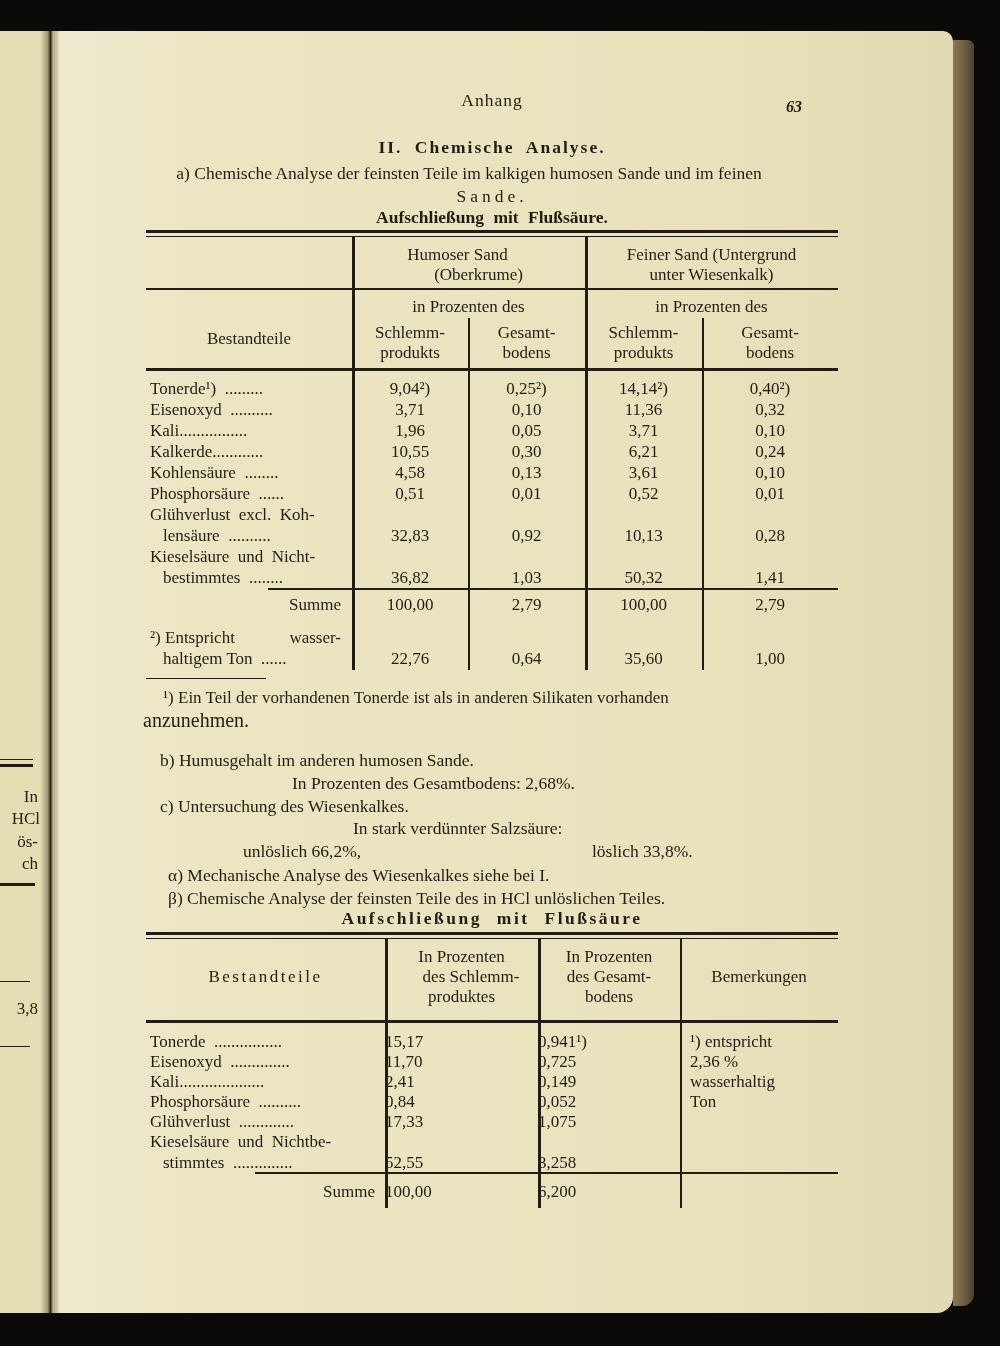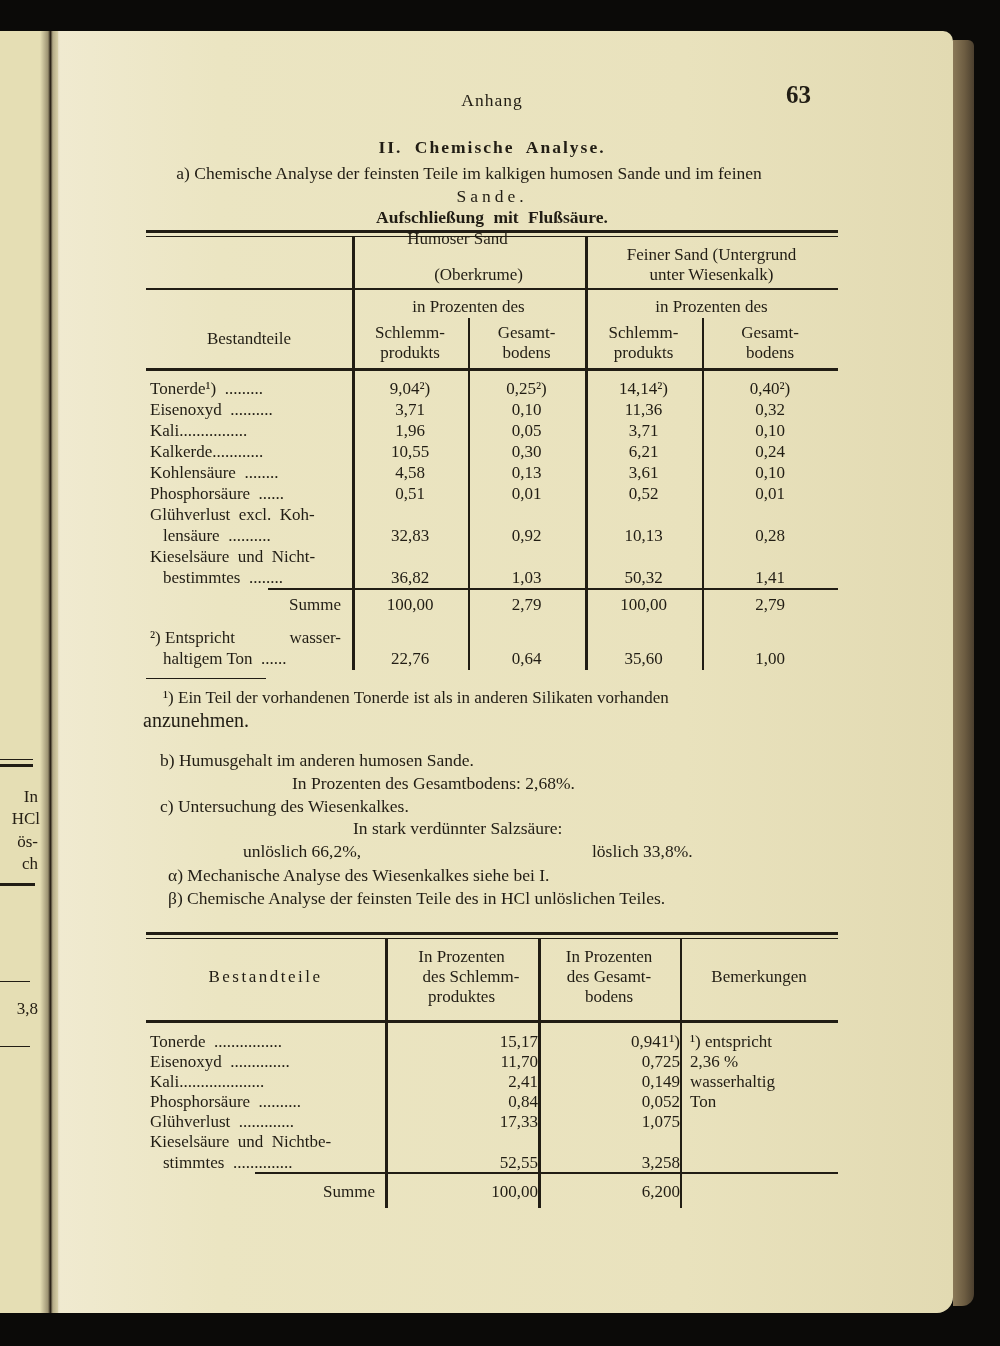--- a/index.html
+++ b/index.html
@@ -27,21 +27,21 @@
   .t1row .lbl{position:absolute;left:4px;top:2px;white-space:pre;}
   .t1row .lbl.ind{left:17px;}
   .t1row .cv{position:absolute;top:2px;text-align:center;}
   .c1{left:206px;width:116px;} .c2{left:322px;width:117px;}
   .c3{left:439px;width:117px;} .c4{left:556px;width:136px;}
   .sumlbl1{position:absolute;left:0;width:195px;top:2px;text-align:right;}
   
   .t2row{position:absolute;left:146px;width:692px;height:20px;font-size:17px;line-height:1;}
   .t2row .lbl{position:absolute;left:4px;top:2px;white-space:pre;}
   .t2row .lbl.ind{left:17px;}
-  .t2row .cv{position:absolute;top:2px;text-align:right;}
+  .t2row .cv{position:absolute;top:2px;text-align:left;}
   .d1{left:239px;width:153px;} .d2{left:392px;width:142px;}
   .rem{position:absolute;left:544px;top:2px;white-space:pre;}
   .sumlbl2{position:absolute;left:0;width:229px;top:2px;text-align:right;}
   
   .hc{position:absolute;text-align:center;font-size:17px;line-height:1;}
   
   .frag{position:absolute;font-size:17px;line-height:1;color:#262015;}
 </style>
 </head>
 <body>
@@ -58,31 +58,31 @@
   <div class="frag" style="right:962px;top:788px;">In</div>
   <div class="frag" style="right:960px;top:810px;">HCl</div>
   <div class="frag" style="right:962px;top:833px;">ös-</div>
   <div class="frag" style="right:962px;top:855px;">ch</div>
   <div class="hr" style="left:0;top:883px;width:35px;height:3px;"></div>
   <div class="hr" style="left:0;top:981px;width:30px;height:1px;"></div>
   <div class="frag" style="right:962px;top:1000px;">3,8</div>
   <div class="hr" style="left:0;top:1046px;width:30px;height:1px;"></div>
 
   <div class="ln center" style="top:90px;letter-spacing:1px;">Anhang</div>
-  <div class="ln b" style="left:786px;top:81px;font-size:25px;">63</div>
+  <div class="ln b" style="left:786px;top:98px;font-size:16px;font-style:italic;">63</div>
 
   <div class="ln" style="left:100px;top:163px;width:738px;text-align:center;white-space:normal;">a) Chemische Analyse der feinsten Teile im kalkigen humosen Sande und im feinen</div>
   <div class="ln center b" style="top:137px;letter-spacing:2px;word-spacing:6px;">II. Chemische Analyse.</div>
   <div class="ln center" style="top:186px;letter-spacing:4px;">Sande.</div>
   <div class="ln center b" style="top:207px;word-spacing:5px;">Aufschließung mit Flußsäure.</div>
 
   <div class="hr" style="left:146px;top:230px;width:692px;height:3px;"></div>
   <div class="hr" style="left:146px;top:236px;width:692px;height:1px;"></div>
 
-  <div class="hc" style="left:352px;top:230px;width:211px;">Humoser Sand</div>
+  <div class="hc" style="left:352px;top:246px;width:211px;">Humoser Sand</div>
   <div class="hc" style="left:352px;top:266px;width:253px;">(Oberkrume)</div>
   <div class="hc" style="left:585px;top:246px;width:253px;">Feiner Sand (Untergrund</div>
   <div class="hc" style="left:585px;top:266px;width:253px;">unter Wiesenkalk)</div>
   <div class="hr" style="left:146px;top:288px;width:692px;height:2px;"></div>
 
   <div class="hc" style="left:146px;top:330px;width:206px;">Bestandteile</div>
   <div class="hc" style="left:352px;top:298px;width:233px;">in Prozenten des</div>
   <div class="hc" style="left:585px;top:298px;width:253px;">in Prozenten des</div>
   <div class="hc" style="left:352px;top:324px;width:116px;">Schlemm-</div>
   <div class="hc" style="left:352px;top:344px;width:116px;">produkts</div>
@@ -189,20 +189,21 @@
 
   <div class="ln" style="left:160px;top:750px;">b) Humusgehalt im anderen humosen Sande.</div>
   <div class="ln" style="left:292px;top:773px;">In Prozenten des Gesamtbodens: 2,68%.</div>
   <div class="ln" style="left:160px;top:796px;">c) Untersuchung des Wiesenkalkes.</div>
   <div class="ln" style="left:353px;top:818px;">In stark verdünnter Salzsäure:</div>
   <div class="ln" style="left:243px;top:841px;">unlöslich 66,2%,</div>
   <div class="ln" style="left:592px;top:841px;">löslich 33,8%.</div>
   <div class="ln" style="left:168px;top:865px;">α) Mechanische Analyse des Wiesenkalkes siehe bei I.</div>
   <div class="ln" style="left:168px;top:888px;">β) Chemische Analyse der feinsten Teile des in HCl unlöslichen Teiles.</div>
 
+  <div class="ln center b" style="top:908px;letter-spacing:2.5px;word-spacing:8px;">Aufschließung mit Flußsäure</div>
   <div class="hr" style="left:146px;top:932px;width:692px;height:3px;"></div>
   <div class="hr" style="left:146px;top:938px;width:692px;height:1px;"></div>
 
   <div class="hc" style="left:146px;top:968px;width:239px;letter-spacing:2.5px;">Bestandteile</div>
   <div class="hc" style="left:385px;top:948px;width:153px;">In Prozenten</div>
   <div class="hc" style="left:385px;top:968px;width:172px;">des Schlemm-</div>
   <div class="hc" style="left:385px;top:988px;width:153px;">produktes</div>
   <div class="hc" style="left:538px;top:948px;width:142px;">In Prozenten</div>
   <div class="hc" style="left:538px;top:968px;width:142px;">des Gesamt-</div>
   <div class="hc" style="left:538px;top:988px;width:142px;">bodens</div>

